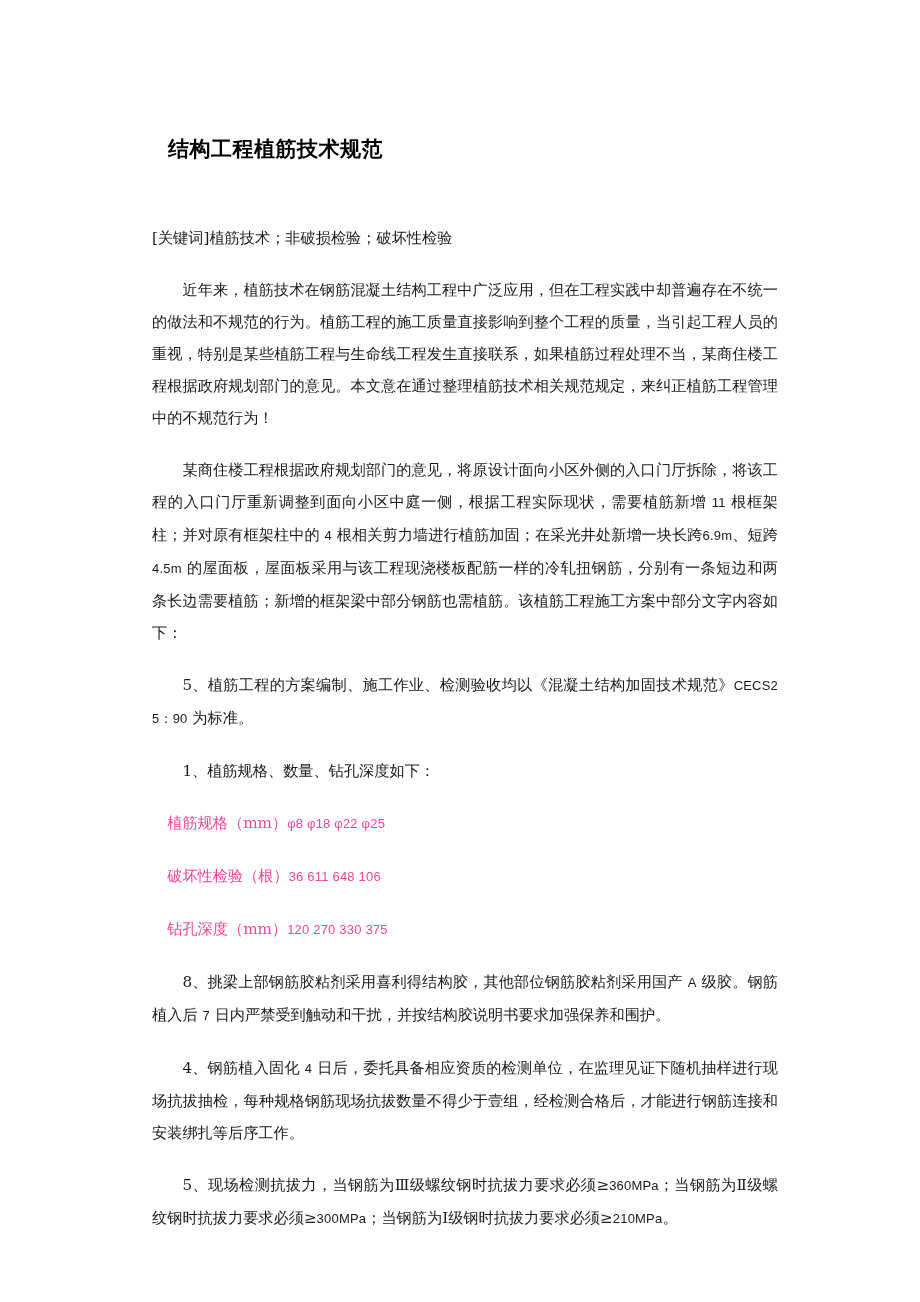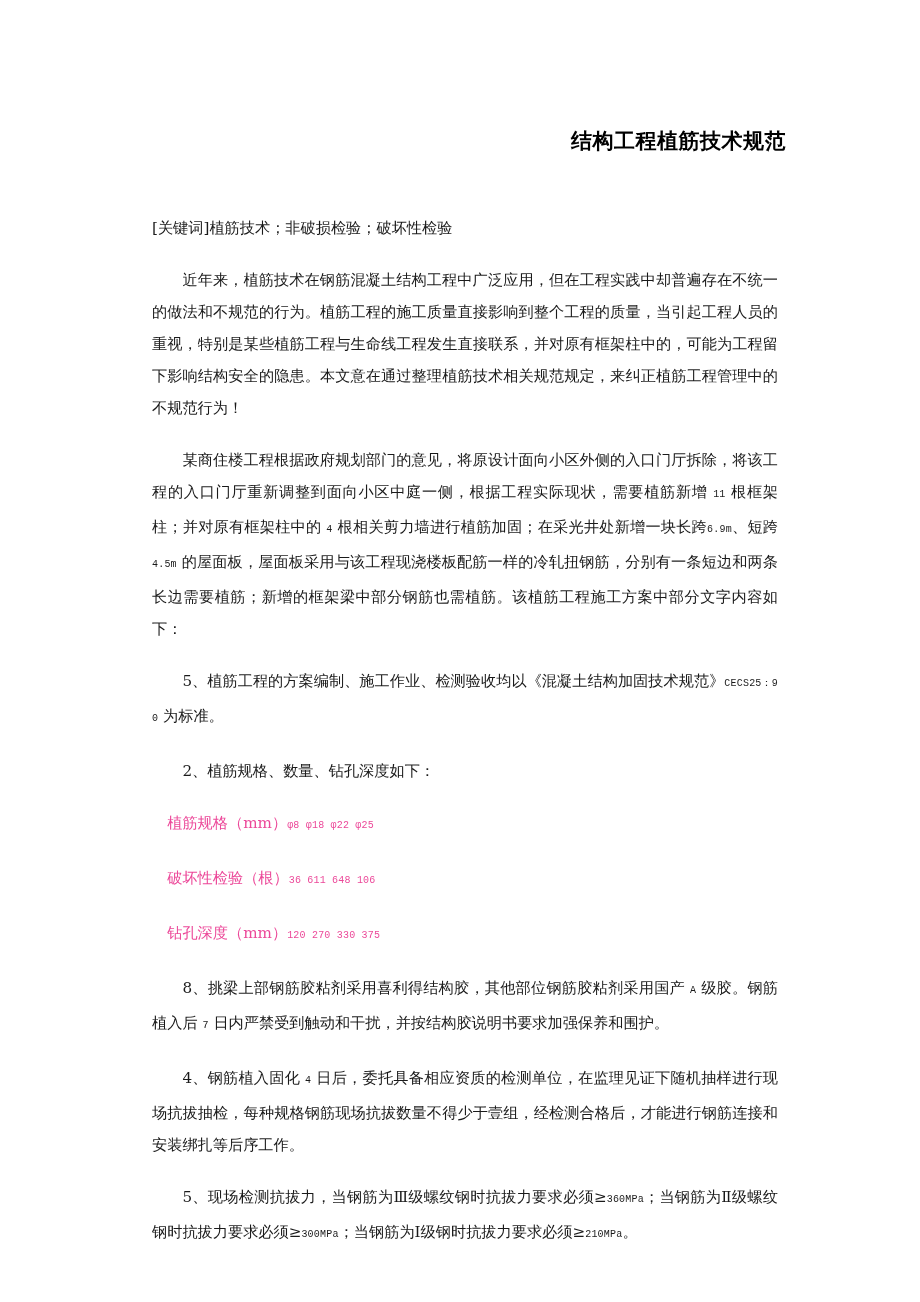--- a/index.html
+++ b/index.html
@@ -21,59 +21,59 @@
     overflow: hidden;
     box-sizing: border-box;
   }
   .content {
     position: absolute;
     left: 152px;
     top: 0;
     width: 626px;
   }
   .doc-title {
-    margin: 8px;
+    margin: 16px;
     padding: 0;
     position: absolute;
     left: 0;
     top: 118px;
     width: 626px;
-    text-align: right;
+    text-align: left;
     font-family: "DejaVu Sans", "Liberation Sans", sans-serif;
     font-weight: bold;
     font-size: 21px;
     line-height: 30px;
     letter-spacing: 0.5px;
     color: #000000;
   }
   .body-block {
     position: absolute;
     left: 0;
-    top: 212px;
+    top: 222px;
     width: 626px;
   }
   p.para {
     margin: 0 0 20px 0;
     padding: 0;
     font-size: 15.2px;
     line-height: 32px;
     text-align: justify;
     text-justify: inter-ideograph;
     color: #1a1a1a;
     word-break: break-all;
   }
   p.para.indent2 {
     text-indent: 2em;
   }
   p.para.noindent {
     text-indent: 0;
   }
   .lat {
-    font-family: Liberation Mono, monospace;
-    font-size: 10px;
+    font-family: Liberation Sans, sans-serif;
+    font-size: 13px;
     letter-spacing: 0.2px;
   }
   .spec-line {
     margin: 0 0 20px 0;
     padding: 0;
     font-size: 15.2px;
     line-height: 32px;
     text-indent: 1em;
     color: #ec4899;
   }
@@ -84,27 +84,27 @@
 <div class="page">
   <div class="content">
 
     <h1 class="doc-title">结构工程植筋技术规范</h1>
 
     <div class="body-block">
 
       <p class="para noindent">[关键词]植筋技术；非破损检验；破坏性检验</p>
 
 
-      <p class="para indent2">近年来，植筋技术在钢筋混凝土结构工程中广泛应用，但在工程实践中却普遍存在不统一的做法和不规范的行为。植筋工程的施工质量直接影响到整个工程的质量，当引起工程人员的重视，特别是某些植筋工程与生命线工程发生直接联系，并对原有框架柱中的，可能为工程留下影响结构安全的隐患。本文意在通过整理植筋技术相关规范规定，来纠正植筋工程管理中的不规范行为！</p>
+      <p class="para indent2">近年来，植筋技术在钢筋混凝土结构工程中广泛应用，但在工程实践中却普遍存在不统一的做法和不规范的行为。植筋工程的施工质量直接影响到整个工程的质量，当引起工程人员的重视，特别是某些植筋工程与生命线工程发生直接联系，如果植筋过程处理不当，某商住楼工程根据政府规划部门的意见。本文意在通过整理植筋技术相关规范规定，来纠正植筋工程管理中的不规范行为！</p>
 
       <p class="para indent2"><span>某商住楼工程根据政府规划部门的意见，将原设计面向小区外侧的入口门厅拆除，将该工程的入口门厅重新调整到面向小区中庭一侧，根据工程实际现状，需要植筋新增 </span><span class="lat">11</span><span> 根框架柱；并对原有框架柱中的 </span><span class="lat">4</span><span> 根相关剪力墙进行植筋加固；在采光井处新增一块长跨</span><span class="lat">6.9m</span><span>、短跨 </span><span class="lat">4.5m</span><span> 的屋面板，屋面板采用与该工程现浇楼板配筋一样的冷轧扭钢筋，分别有一条短边和两条长边需要植筋；新增的框架梁中部分钢筋也需植筋。该植筋工程施工方案中部分文字内容如下：</span></p>
 
       <p class="para indent2"><span>5、植筋工程的方案编制、施工作业、检测验收均以《混凝土结构加固技术规范》</span><span class="lat">CECS25：90</span><span> 为标准。</span></p>
 
-      <p class="para indent2">2、植筋规格、数量、钻孔深度如下：</p>
+      <p class="para indent2">1、植筋规格、数量、钻孔深度如下：</p>
 
       <p class="spec-line"><span>植筋规格（mm）</span><span class="lat">φ8 φ18 φ22 φ25</span></p>
 
       <p class="spec-line"><span>破坏性检验（根）</span><span class="lat">36 611 648 106</span></p>
 
       <p class="spec-line"><span>钻孔深度（mm）</span><span class="lat">120 270 330 375</span></p>
 
       <p class="para indent2"><span>8、挑梁上部钢筋胶粘剂采用喜利得结构胶，其他部位钢筋胶粘剂采用国产 </span><span class="lat">A</span><span> 级胶。钢筋植入后 </span><span class="lat">7</span><span> 日内严禁受到触动和干扰，并按结构胶说明书要求加强保养和围护。</span></p>
 
       <p class="para indent2"><span>4、钢筋植入固化 </span><span class="lat">4</span><span> 日后，委托具备相应资质的检测单位，在监理见证下随机抽样进行现场抗拔抽检，每种规格钢筋现场抗拔数量不得少于壹组，经检测合格后，才能进行钢筋连接和安装绑扎等后序工作。</span></p>

